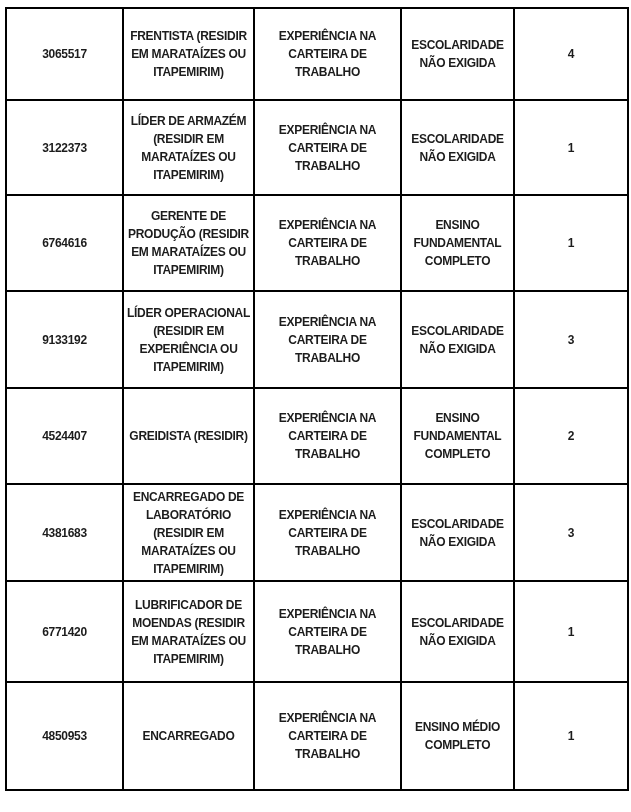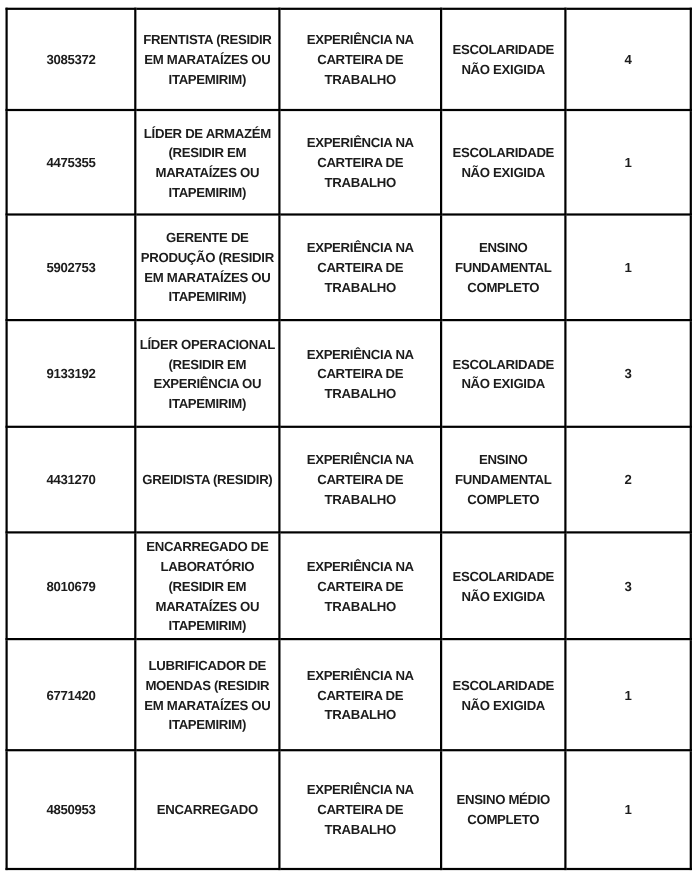--- a/index.html
+++ b/index.html
@@ -61,46 +61,46 @@
   <table class="vacancy-table">
     <colgroup>
       <col class="c-id">
       <col class="c-title">
       <col class="c-exp">
       <col class="c-edu">
       <col class="c-vac">
     </colgroup>
     <tbody>
         <tr>
-          <td>3085372</td>
+          <td>3065517</td>
           <td>FRENTISTA (RESIDIR
 EM MARATAÍZES OU
 ITAPEMIRIM)</td>
           <td>EXPERIÊNCIA NA
 CARTEIRA DE
 TRABALHO</td>
           <td>ESCOLARIDADE
 NÃO EXIGIDA</td>
           <td>4</td>
         </tr>
         <tr>
-          <td>4475355</td>
+          <td>3122373</td>
           <td>LÍDER DE ARMAZÉM
 (RESIDIR EM
 MARATAÍZES OU
 ITAPEMIRIM)</td>
           <td>EXPERIÊNCIA NA
 CARTEIRA DE
 TRABALHO</td>
           <td>ESCOLARIDADE
 NÃO EXIGIDA</td>
           <td>1</td>
         </tr>
         <tr>
-          <td>5902753</td>
+          <td>6764616</td>
           <td>GERENTE DE
 PRODUÇÃO (RESIDIR
 EM MARATAÍZES OU
 ITAPEMIRIM)</td>
           <td>EXPERIÊNCIA NA
 CARTEIRA DE
 TRABALHO</td>
           <td>ENSINO
 FUNDAMENTAL
 COMPLETO</td>
@@ -113,32 +113,32 @@
 EXPERIÊNCIA OU
 ITAPEMIRIM)</td>
           <td>EXPERIÊNCIA NA
 CARTEIRA DE
 TRABALHO</td>
           <td>ESCOLARIDADE
 NÃO EXIGIDA</td>
           <td>3</td>
         </tr>
         <tr>
-          <td>4431270</td>
+          <td>4524407</td>
           <td>GREIDISTA (RESIDIR)</td>
           <td>EXPERIÊNCIA NA
 CARTEIRA DE
 TRABALHO</td>
           <td>ENSINO
 FUNDAMENTAL
 COMPLETO</td>
           <td>2</td>
         </tr>
         <tr>
-          <td>8010679</td>
+          <td>4381683</td>
           <td>ENCARREGADO DE
 LABORATÓRIO
 (RESIDIR EM
 MARATAÍZES OU
 ITAPEMIRIM)</td>
           <td>EXPERIÊNCIA NA
 CARTEIRA DE
 TRABALHO</td>
           <td>ESCOLARIDADE
 NÃO EXIGIDA</td>

